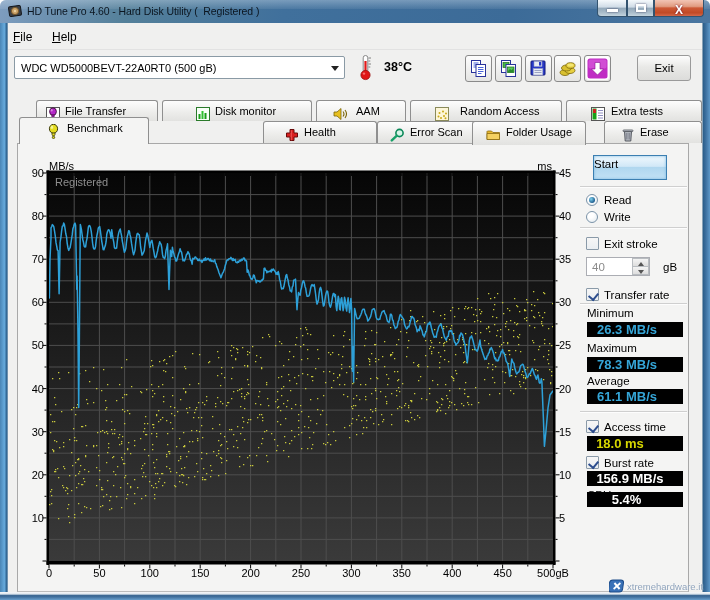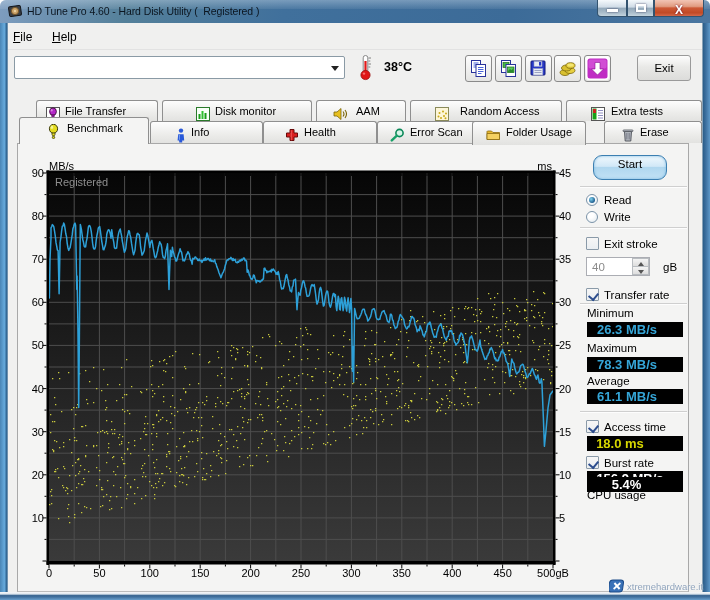--- a/index.html
+++ b/index.html
@@ -38,23 +38,23 @@
 #temp{left:384px;top:60px;font-size:12.5px;font-weight:bold;color:#000}
 
 .tab{position:absolute;border:1px solid #8f8f8f;border-bottom:none;border-radius:3px 3px 0 0;
  background:linear-gradient(#fdfdfd,#ececea 60%,#e2e2e0);font-size:11px;color:#000}
 .tab .lbl{position:absolute;top:4px;white-space:nowrap}
 .tab svg{position:absolute;top:3px}
 #tabpane{left:17px;top:143px;width:672px;height:449px;background:#f4f4f3;border:1px solid #a8a8a8;border-bottom-color:#bdbdbd}
 #tab-bench{background:#f4f4f3;z-index:5}
 
 .sep{position:absolute;left:580px;width:107px;height:2px;border-top:1px solid #cfcfcf;border-bottom:1px solid #fdfdfd}
-#startbtn{left:593px;top:155px;width:74px;height:25px;border:1px solid #3c7fb1;border-radius:9px;
+#startbtn{left:593px;top:155px;width:74px;height:25px;border:1px solid #3c7fb1;border-radius:0;
  background:linear-gradient(#f0f8fd,#d1e8f7 45%,#b0d7ef 50%,#c2e1f5);box-shadow:inset 0 0 3px #7ab8e0;
- font-size:11.5px;text-align:center;line-height:17px;color:#000}
+ font-size:11.5px;text-align:left;line-height:17px;color:#000}
 .rlabel{position:absolute;font-size:11.5px;color:#000;white-space:nowrap}
 .radio{position:absolute;width:12px;height:12px;border-radius:50%;border:1px solid #7b93a8;
  background:radial-gradient(circle at 35% 30%,#fff 30%,#dfe8ee)}
 .radio.sel:after{content:"";position:absolute;left:2px;top:2px;width:6px;height:6px;border-radius:50%;
  background:radial-gradient(circle at 35% 35%,#7fd3f0,#1e5d8e 70%)}
 .cb{position:absolute;width:13px;height:13px;border:1px solid #8a9aa8;background:linear-gradient(#f6f6f6,#eaeef1);border-radius:1px}
 .cb.chk:after{content:"";position:absolute;left:2.5px;top:1.5px;width:5px;height:7px;
  border:solid #2c4d8e;border-width:0 2px 2px 0;transform:rotate(40deg)}
 .vbox{position:absolute;left:587px;width:96px;height:15px;background:#000;color:#fff;
  font-size:13px;font-weight:bold;text-align:center;line-height:15px}
@@ -90,20 +90,21 @@
   </div>
   <div id="borderL" class="abs"></div>
   <div id="borderR" class="abs"></div>
   <div id="borderB" class="abs"></div>
 
   <div id="menubar" class="abs"></div>
   <div class="menu abs" style="left:13px;top:30px"><u>F</u>ile</div>
   <div class="menu abs" style="left:52px;top:30px"><u>H</u>elp</div>
 
   <div id="combo" class="abs">
+      <span class="txt">WDC WD5000BEVT-22A0RT0 (500 gB)</span>
       <span class="arr"></span>
     </div>
   <div class="abs" style="left:357px;top:54px"><svg width="17" height="27" viewBox="0 0 17 27">
         <rect x="6.2" y="1.5" width="4.6" height="17" rx="2.3" fill="#fff" stroke="#888"></rect>
         <rect x="7.4" y="7" width="2.2" height="12" fill="#e01818"></rect>
         <circle cx="8.5" cy="21" r="4.6" fill="#e01818" stroke="#991010" stroke-width=".8"></circle>
         <circle cx="7" cy="19.6" r="1.2" fill="#f47070"></circle>
         <path d="M11.5 4h2.5M11.5 7h1.8M11.5 10h2.5M11.5 13h1.8" stroke="#666" stroke-width=".8"></path>
       </svg></div>
   <div id="temp" class="abs">38°C</div>
@@ -216,30 +217,20 @@
           <g stroke="#9090c0" stroke-width="1">
             <path d="M7 3.5h5M7 6h5M7 8.5h5M7 11h5"></path>
           </g>
         </svg>
       </span>
       <span class="lbl" style="left:44px">Extra tests</span>
     </div>
 
   <div id="tabpane" class="abs"></div>
 
-  <div class="tab abs" style="left:150px;top:121px;width:113px;height:22px">
-      <span style="position:absolute;left:25px;top:3px">
-        <svg width="10" height="15" viewBox="0 0 10 15">
-          <circle cx="5" cy="2.6" r="2.2" fill="#2858d8"></circle>
-          <path d="M2.2 6.2h5.4l.6 6.2h-2v2h-3v-2h-1.6z" fill="#2858d8"></path>
-          <path d="M3.4 6.8v5" stroke="#7aa0f0" stroke-width="1" fill="none"></path>
-        </svg>
-      </span>
-      <span class="lbl" style="left:40px">Info</span>
-    </div>
   <div class="tab abs" style="left:263px;top:121px;width:114px;height:22px">
       <span style="position:absolute;left:21px;top:3px">
         <svg width="14" height="14" viewBox="0 0 14 14">
           <path d="M5 1.5h4v3.5h3.5v4H9v3.5H5V9H1.5V5H5z" fill="#d82020" stroke="#6a0a0a" stroke-width="1"></path>
           <path d="M5.8 2.3h1.2v10h-1.2z" fill="#f06060" opacity=".7"></path>
         </svg>
       </span>
       <span class="lbl" style="left:40px">Health</span>
     </div>
   <div class="tab abs" style="left:377px;top:121px;width:113px;height:22px">
@@ -359,18 +350,18 @@
   <div class="rlabel" style="left:587px;top:375px">Average</div>
   <div class="vbox" style="top:389px;color:#35a6d8;padding-right:16px">61.1 MB/s</div>
   <div class="sep" style="top:411px"></div>
   <div class="cb chk abs" style="left:586px;top:420px"></div>
   <div class="rlabel" style="left:604px;top:421px">Access time</div>
   <div class="vbox" style="top:436px;color:#d6d600;padding-right:30px">18.0 ms</div>
   <div class="cb chk abs" style="left:586px;top:456px"></div>
   <div class="rlabel" style="left:604px;top:457px">Burst rate</div>
   <div class="vbox" style="top:471px;color:#fff;padding-right:10px">156.9 MB/s</div>
   <div class="rlabel" style="left:587px;top:489px">CPU usage</div>
-  <div class="vbox" style="top:477px;color:#fff;padding-right:17px">5.4%</div>
+  <div class="vbox" style="top:492px;color:#fff;padding-right:17px">5.4%</div>
 
   <div id="wm" class="abs"><svg width="18" height="15" viewBox="0 0 18 15">
         <rect x="1" y="1" width="14" height="12" rx="3" fill="#3a72b8" stroke="#1a4a88" transform="skewX(-8)"></rect>
         <path d="M4 4l6 6M10 4l-6 6" stroke="#fff" stroke-width="1.8" transform="skewX(-8) translate(2 0)"></path>
       </svg><span style="position:absolute;left:18px;top:2px;font-size:9.5px;color:#8fa3bb;white-space:nowrap;text-shadow:0 0 2px #fff">xtremehardware.it</span></div>
 </div>
 </body></html>

